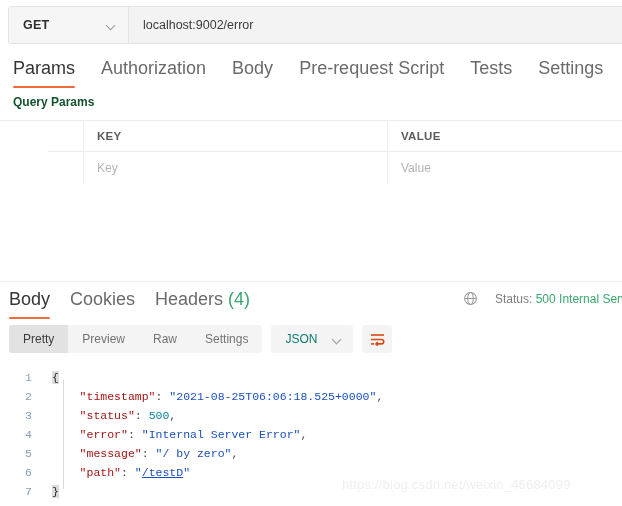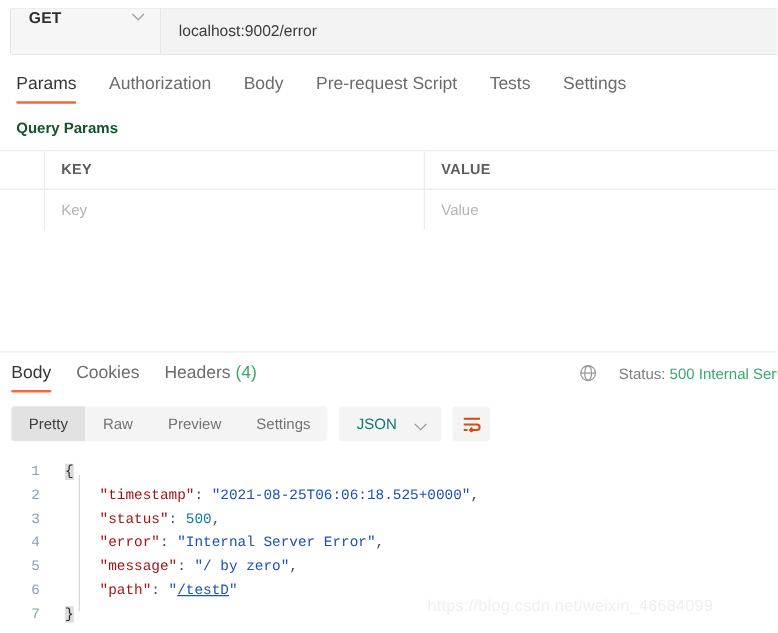--- a/index.html
+++ b/index.html
@@ -30,20 +30,21 @@
     align-items: stretch;
     border: 1px solid #e4e4e4;
     border-right: none;
     border-radius: 3px 0 0 3px;
     background: #fbfbfb;
     box-sizing: border-box;
   }
   .method-select {
     width: 120px;
     display: flex;
+    align-items: center;
     justify-content: space-between;
     padding: 0 12px 0 14px;
     box-sizing: border-box;
     border-right: 1px solid #e4e4e4;
     cursor: pointer;
     background: #f6f6f6;
   }
   .method-label {
     font-size: 12.5px;
     font-weight: bold;
@@ -86,21 +87,21 @@
     height: 30px;
     display: flex;
     align-items: flex-start;
     padding-left: 13px;
     box-sizing: border-box;
   }
   .tab {
     position: relative;
     padding: 0 0 9px 0;
     margin-right: 26px;
-    font-size: 14px;
+    font-size: 18px;
     color: #6b6b6b;
     cursor: pointer;
     white-space: nowrap;
   }
   .tab.active {
     color: #353535;
   }
   .tab.active::after {
     content: "";
     position: absolute;
@@ -125,20 +126,21 @@
   }
 
   
   .ptable {
     position: absolute;
     left: 0;
     top: 120px;
     width: 622px;
     box-sizing: border-box;
     border-top: 1px solid #ececec;
+    padding-left: 48px;
   }
   .prow {
     display: flex;
     border-bottom: 1px solid #ececec;
     box-sizing: border-box;
   }
   .prow.header .pcell {
     height: 30px;
     font-size: 11.5px;
     font-weight: bold;
@@ -375,24 +377,24 @@
   </svg>
   <span class="status-text"><span>Status: </span><b>500 Internal Serve</b></span>
 </div>
 
 <div class="viewbar">
   <div class="seg" id="seg-modes">
       <div class="seg-btn active">
         <span>Pretty</span>
       </div>
       <div class="seg-btn">
-        <span>Raw</span>
+        <span>Preview</span>
       </div>
       <div class="seg-btn">
-        <span>Preview</span>
+        <span>Raw</span>
       </div>
       <div class="seg-btn">
         <span>Settings</span>
       </div>
     </div>
   <div class="json-select">
     <span>JSON</span>
     <span class="caret"></span>
   </div>
   <div class="wrap-btn">

